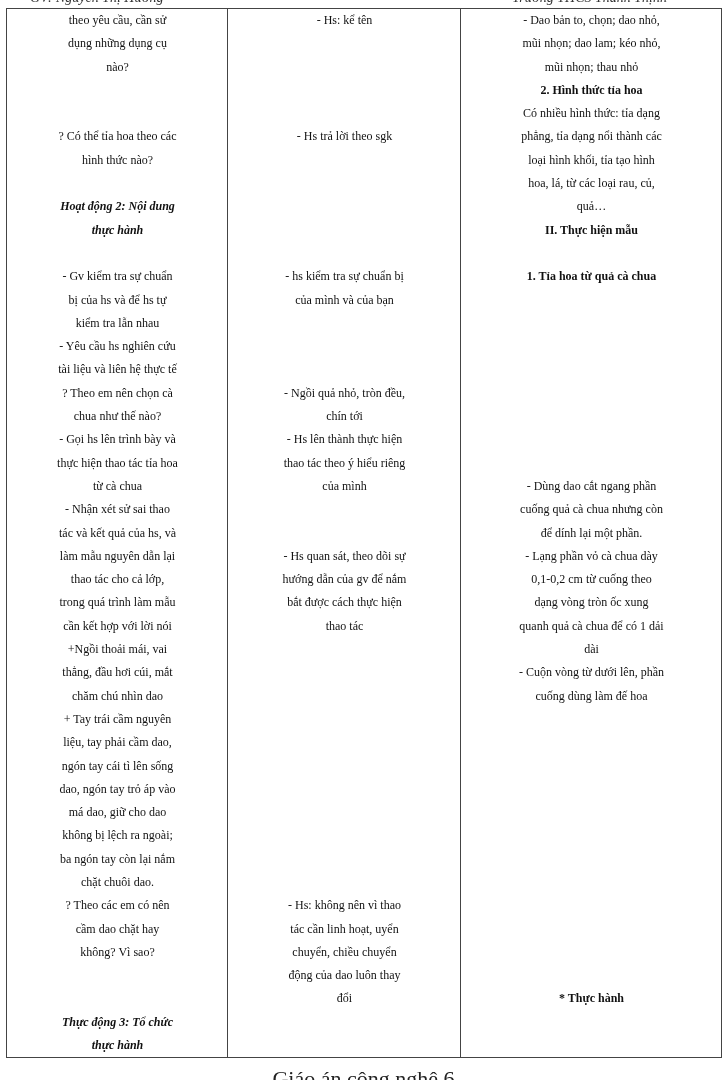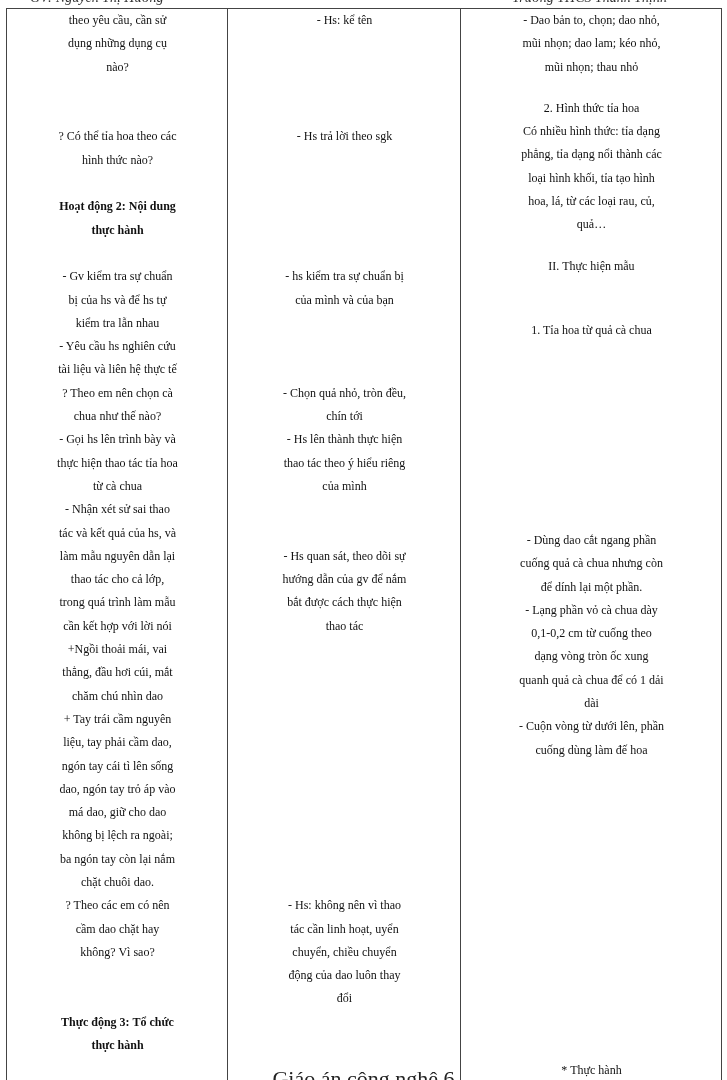--- a/index.html
+++ b/index.html
@@ -42,22 +42,22 @@
       font-size: 12px;
       line-height: 23.3px;
       height: 1047px;
       text-align: center;
     }
     col.c1 { width: 221px; }
     col.c2 { width: 233px; }
     col.c3 { width: 261px; }
     .line { display: block; white-space: nowrap; }
     .blank { display: block; height: 23.3px; }
-    .bi { font-weight: bold; }
-    .b { font-weight: normal; margin-top: 18px; }
+    .bi { font-weight: bold; font-style: italic; }
+    .b { font-weight: bold; }
     .page-footer {
       position: absolute;
       top: 1066px;
       left: 0;
       width: 727px;
       text-align: center;
       font-size: 22px;
       color: #222;
     }
   </style>
@@ -134,21 +134,21 @@
           <span class="blank"></span>
           <span class="blank"></span>
           <span class="blank"></span>
           <span class="blank"></span>
           <span class="blank"></span>
           <span class="line">- hs kiểm tra sự chuẩn bị</span>
           <span class="line">của mình và của bạn</span>
           <span class="blank"></span>
           <span class="blank"></span>
           <span class="blank"></span>
-          <span class="line">- Chọn quả nhỏ, tròn đều,</span>
+          <span class="line">- Ngồi quả nhỏ, tròn đều,</span>
           <span class="line">chín tới</span>
           <span class="line">- Hs lên thành thực hiện</span>
           <span class="line">thao tác theo ý hiểu riêng</span>
           <span class="line">của mình</span>
           <span class="blank"></span>
           <span class="blank"></span>
           <span class="line">- Hs quan sát, theo dõi sự</span>
           <span class="line">hướng dẫn của gv để nắm</span>
           <span class="line">bắt được cách thực hiện</span>
           <span class="line">thao tác</span>

